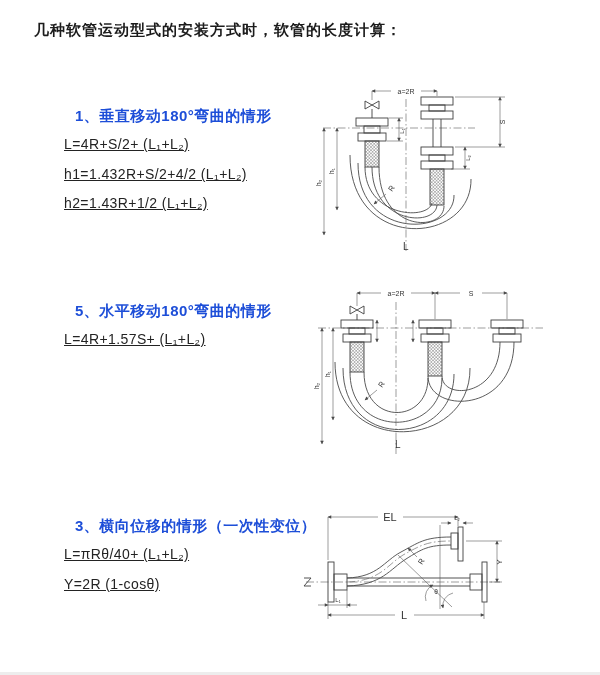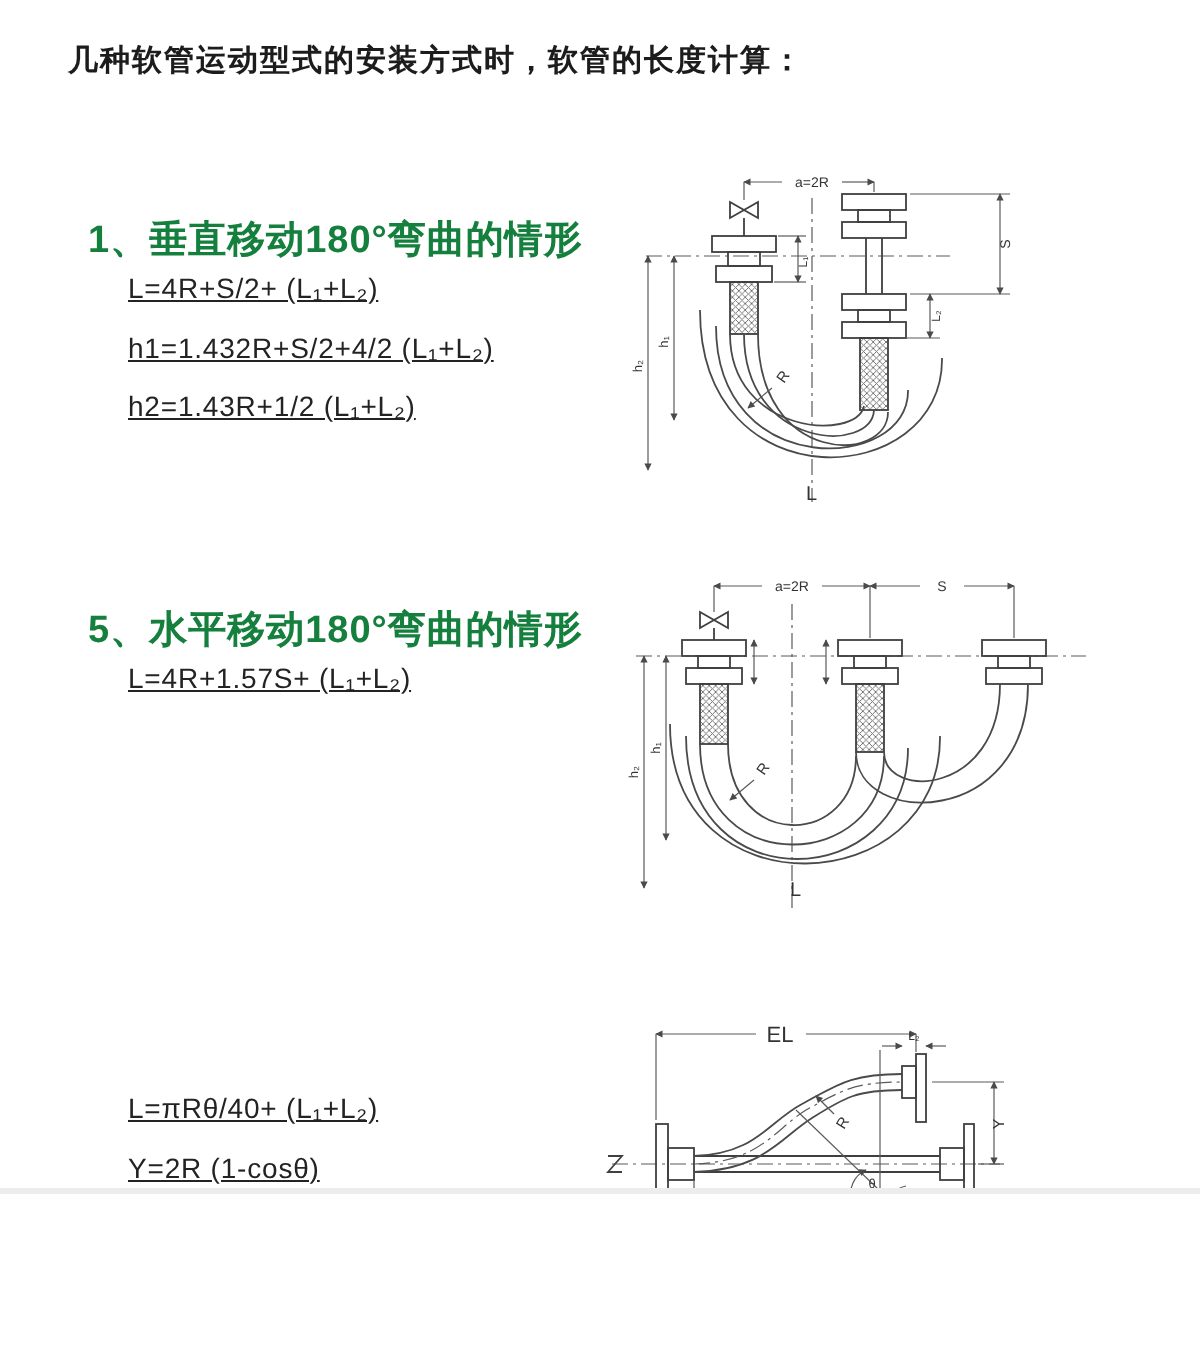--- a/index.html
+++ b/index.html
@@ -1,21 +1,21 @@
 <!DOCTYPE html>
 <html><head>
 <meta charset="utf-8">
 <style>
   html,body{margin:0;padding:0;background:#fff;}
   .page{
-    position:relative;width:600px;height:597px;background:#ffffff;overflow:hidden;
+    position:relative;width:600px;height:675px;background:#ffffff;overflow:hidden;
     font-family:"Liberation Sans","DejaVu Sans",sans-serif;color:#222;
   }
   .title{position:absolute;left:34px;top:21px;font-size:15px;font-weight:600;letter-spacing:1px;color:#1c1c1c;}
-  .sec-head{position:absolute;font-size:19px;font-weight:600;letter-spacing:.5px;color:#15803d;}
+  .sec-head{position:absolute;font-size:15px;font-weight:600;letter-spacing:.5px;color:#1d4ed8;margin-left:31px;}
   .formula{position:absolute;font-size:14px;font-weight:400;letter-spacing:.4px;color:#232323;text-decoration:underline;}
   .diagram{position:absolute;}
   svg text{font-family:"Liberation Sans","DejaVu Sans",sans-serif;fill:#333;}
   .obj{stroke:#3f3f3f;stroke-width:.9;fill:none;}
   .dim{stroke:#5a5a5a;stroke-width:.6;fill:none;}
   .cl{stroke:#5a5a5a;stroke-width:.6;fill:none;stroke-dasharray:8 2.5 1.5 2.5;}
   .hose{stroke:#4a4a4a;stroke-width:.9;fill:none;}
   .hatchbox{fill:url(#hx);stroke:#3f3f3f;stroke-width:.9;}
   .page-edge{position:absolute;left:0;bottom:0;width:600px;height:3px;background:#ededed;}
 </style>
@@ -38,20 +38,21 @@
   <div class="title">几种软管运动型式的安装方式时，软管的长度计算：</div>
 
   <div class="sec-head" style="left:44px;top:107px">1、垂直移动180°弯曲的情形</div>
   <div class="formula" style="left:64px;top:136px">L=4R+S/2+ (L₁+L₂)</div>
   <div class="formula" style="left:64px;top:166px">h1=1.432R+S/2+4/2 (L₁+L₂)</div>
   <div class="formula" style="left:64px;top:195px">h2=1.43R+1/2 (L₁+L₂)</div>
 
   <div class="sec-head" style="left:44px;top:302px">5、水平移动180°弯曲的情形</div>
   <div class="formula" style="left:64px;top:331px">L=4R+1.57S+ (L₁+L₂)</div>
 
+  <div class="sec-head" style="left:44px;top:517px">3、横向位移的情形（一次性变位）</div>
   <div class="formula" style="left:64px;top:546px">L=πRθ/40+ (L₁+L₂)</div>
   <div class="formula" style="left:64px;top:576px">Y=2R (1-cosθ)</div>
 
   <div class="diagram" style="left:315px;top:75px">
   <svg width="285" height="192" viewBox="0 0 285 192">
 
     <line class="dim" x1="57" y1="16" x2="76" y2="16" marker-start="url(#ah)"></line>
     <line class="dim" x1="106" y1="16" x2="122" y2="16" marker-end="url(#ah)"></line>
     <text x="91" y="18.5" font-size="7" text-anchor="middle">a=2R</text>
     <line class="dim" x1="57" y1="16" x2="57" y2="25"></line>

